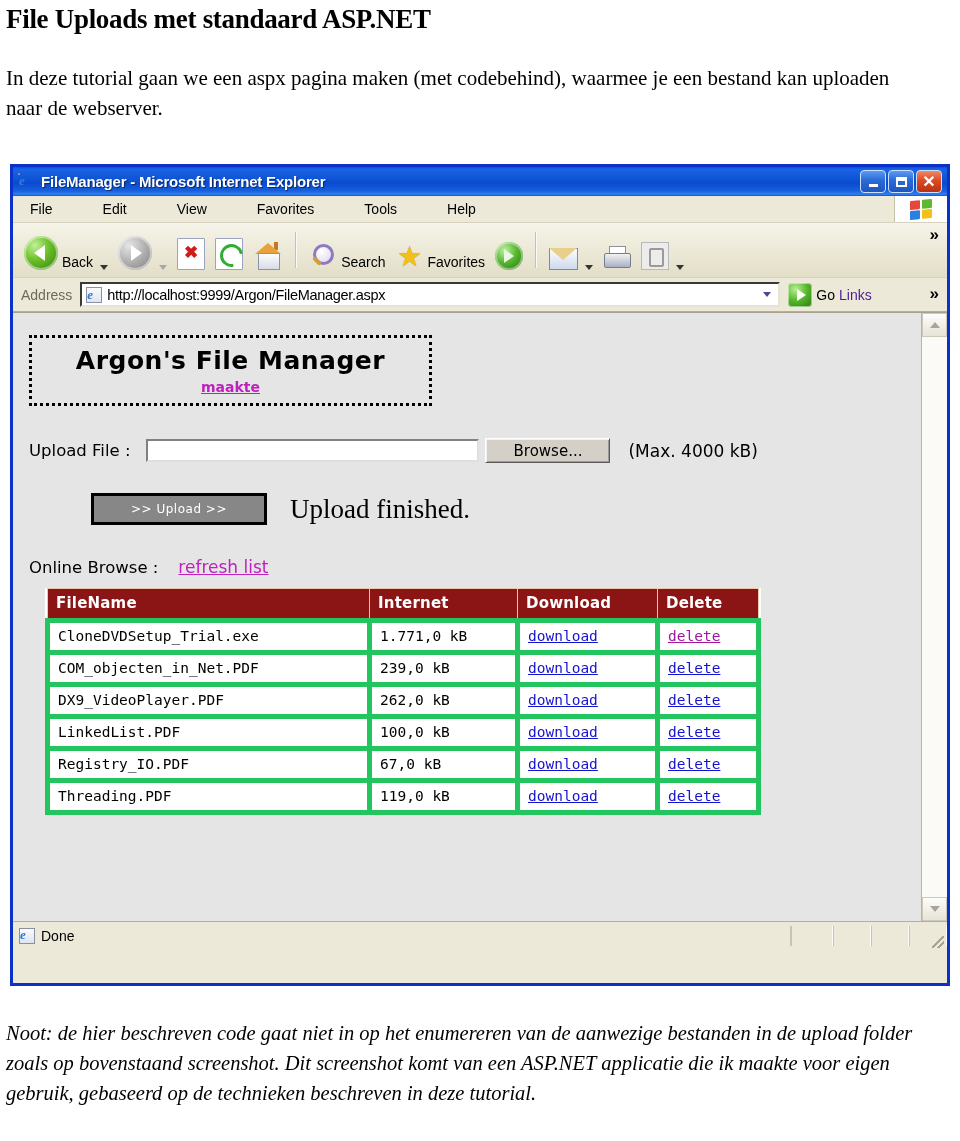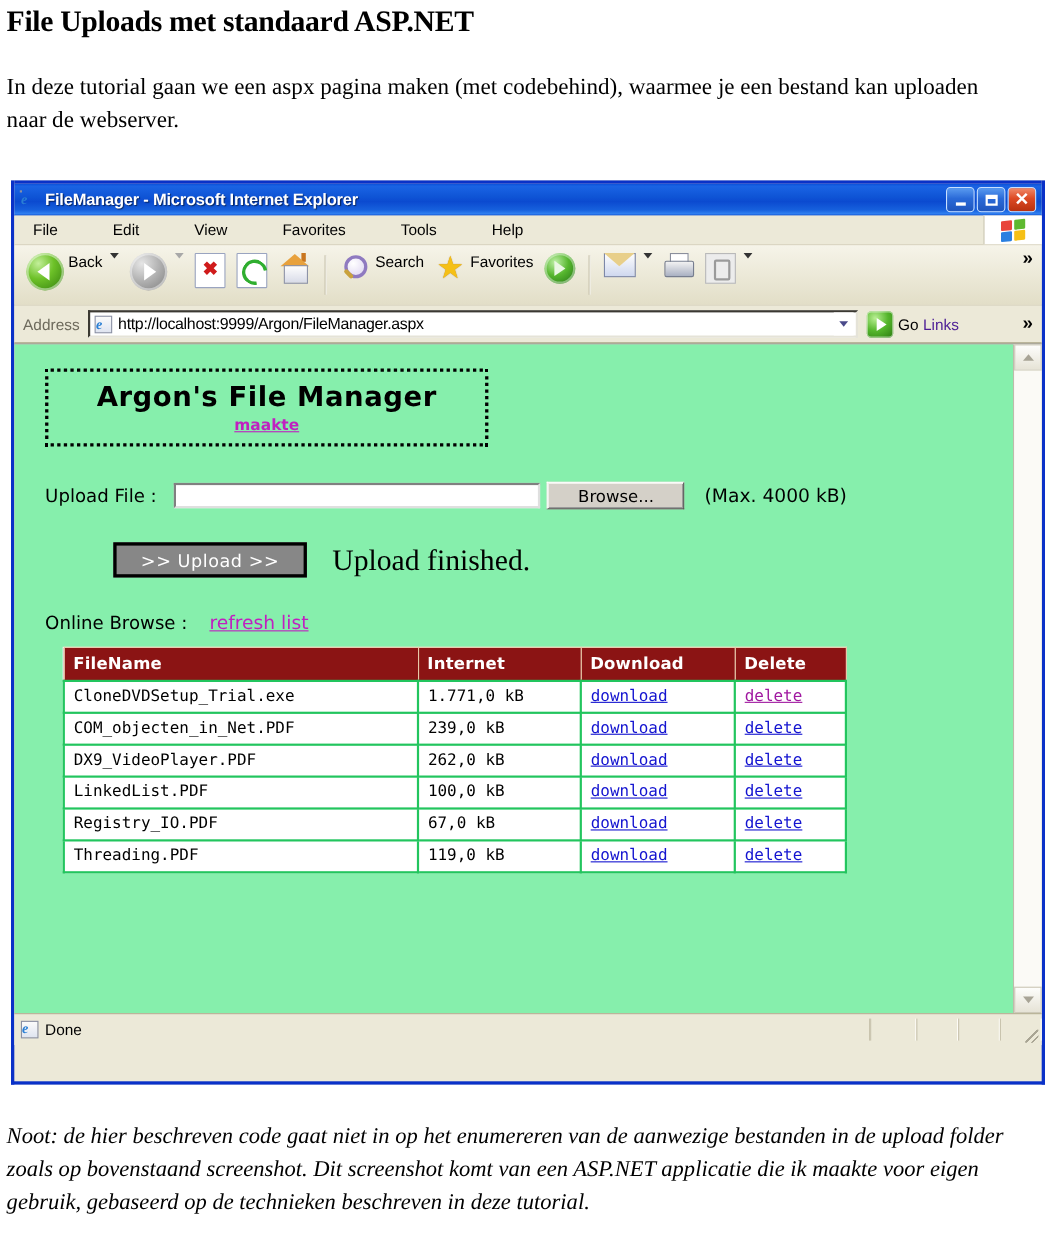--- a/index.html
+++ b/index.html
@@ -163,21 +163,21 @@
     height: 54px;
     background: linear-gradient(to bottom, #f6f4e9 0%, #ece9d8 50%, #e2dec7 100%);
     display: flex;
     align-items: center;
     border-bottom: 1px solid #d6d2bd;
     position: relative;
     padding-left: 6px;
   }
   .tb-btn {
     display: flex;
-    align-items: flex-start;
+    align-items: flex-end;
     padding: 2px 5px;
     height: 40px;
     gap: 4px;
   }
   .tb-label {
     font-size: 14px;
     font-family: "Liberation Sans", sans-serif;
     color: #000;
   }
   .tb-sep {
@@ -424,22 +424,22 @@
   .viewport {
     position: relative;
     height: 608px;
     background: #c0c0c0;
     overflow: hidden;
     border-top: 1px solid #a6a292;
   }
   .page-area {
     position: absolute;
     left: 0; top: 0; right: 25px; bottom: 0;
-    background: #86efac;
-    padding: 22px 0 0 28px;
+    background: #e5e5e5;
+    padding: 22px 0 0 16px;
     box-sizing: border-box;
   }
 
   
   .vscroll {
     position: absolute;
     top: 0; right: 0; bottom: 0;
     width: 25px;
     background: #f4f3ee;
     border-left: 1px solid #b9b5a3;
@@ -539,21 +539,21 @@
     align-items: center;
     margin-top: 30px;
     padding-left: 62px;
   }
   .upload-btn {
     width: 176px; height: 32px;
     background: #878787;
     border: 3px solid #000;
     color: #ffffff;
     font-family: "DejaVu Sans", sans-serif;
-    font-size: 16px;
+    font-size: 12px;
     display:flex;align-items:center;justify-content:center;
     box-sizing: border-box;
     letter-spacing: 0.5px;
   }
   .upload-status {
     margin-left: 23px;
     font-family: "Liberation Serif", serif;
     font-size: 27px;
     color: #000;
   }
@@ -591,21 +591,21 @@
     padding: 5px 8px 6px 8px;
     border: 1px solid #e8c8a8;
     letter-spacing: 0.2px;
   }
   .file-table td {
     background: #ffffff;
     font-family: "DejaVu Sans Mono", monospace;
     font-size: 14.5px;
     color: #000;
     padding: 5px 8px 6px 8px;
-    border: 2px solid #22c55e;
+    border: 5px solid #22c55e;
     white-space: nowrap;
     overflow: hidden;
   }
   .file-table td a {
     color: #1414d0;
     text-decoration: underline;
     font-family: "DejaVu Sans Mono", monospace;
   }
   .file-table td a.visited { color: #a018a0; }
   .col-name { width: 322px; }

